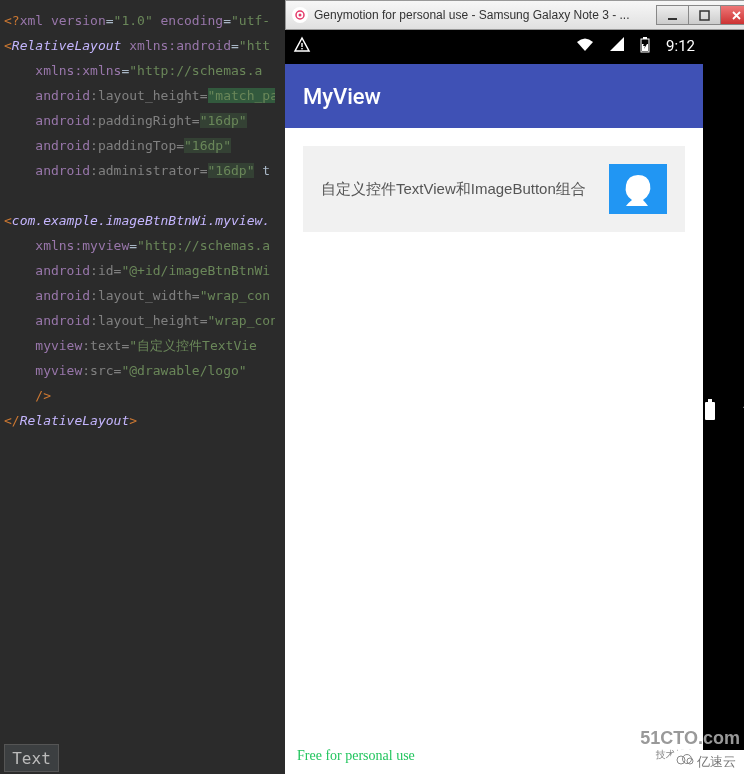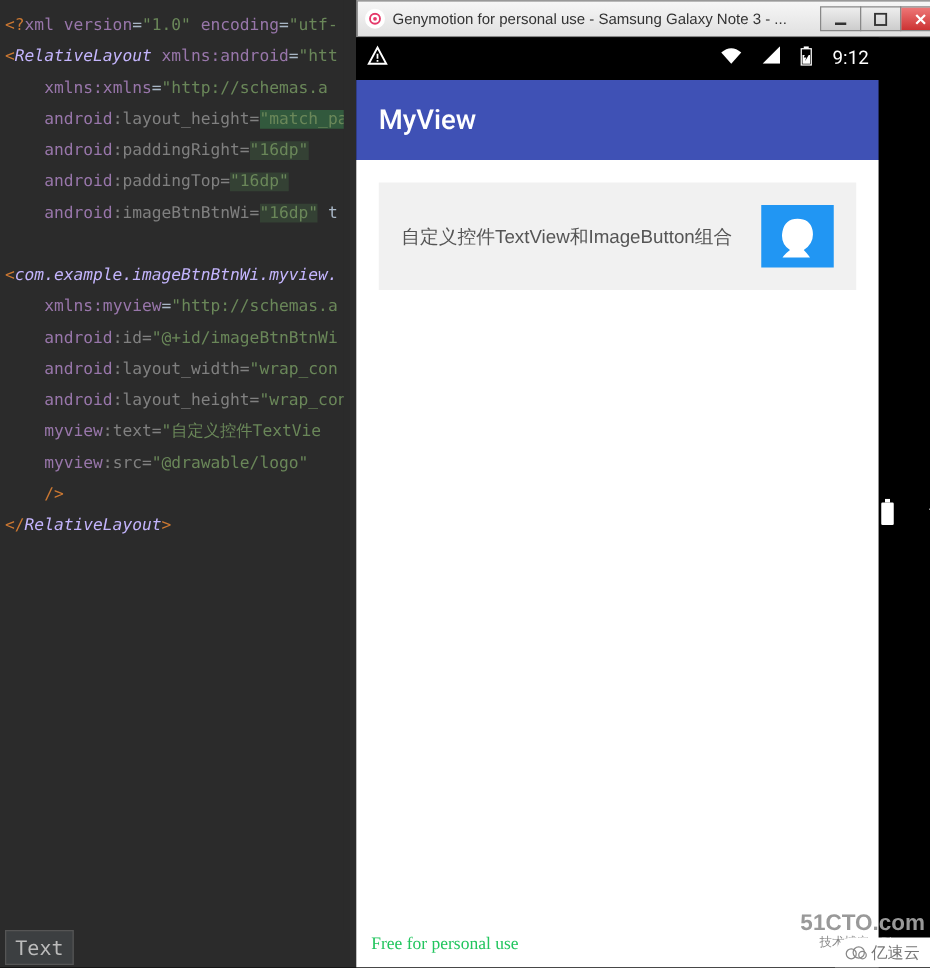--- a/index.html
+++ b/index.html
@@ -24,32 +24,32 @@
 .appbar{height:64px;background:#3f51b5;display:flex;align-items:center;padding-left:18px;color:#fff;font-family:Roboto,Arial,sans-serif;font-size:22px;font-weight:500}
 .content{flex:1;background:#fff;padding:18px}
 .card{background:#f1f1f1;display:flex;align-items:center;padding:18px}
 .card-text{flex:1;font-family:Arial,sans-serif;font-size:15px;color:#555}
 .card-img{width:58px;height:50px;background:#2196f3;display:flex;align-items:center;justify-content:center}
 .side-ico{width:24px;height:24px;display:flex;align-items:center;justify-content:center;color:#ccc}
 .side-sep{width:45px;border-top:2px dotted #666;margin:4px 0}
 .free-txt{position:absolute;bottom:10px;left:12px;color:#22c55e;font-family:Liberation Serif, serif;font-size:14px}
 .wm{position:absolute;right:4px;bottom:14px;color:#999;font-family:Arial;font-weight:bold;font-size:18px;text-align:center;line-height:1.1}
 .wm-sub{font-size:10px;font-weight:normal;color:#888}
-.yisu{position:absolute;right:0;bottom:0;background:#fff;border-radius:14px 0 0 0;padding:3px 8px;font-family:SimSun,serif;font-size:13px;color:#777;display:flex;align-items:center;gap:3px}
+.yisu{position:absolute;right:0;bottom:0;background:#fff;border-radius:14px 0 0 0;padding:3px 8px;font-family:SimSun,serif;font-size:13px;color:#777;display:flex;gap:3px}
 </style>
 </head>
 <body>
 
 <div class="code-area"><span class="b">&lt;?</span><span class="p">xml version</span><span>=</span><span class="g">"1.0"</span><span class="p"> encoding</span><span>=</span><span class="g">"utf-</span>
 <span class="b">&lt;</span><span class="y">RelativeLayout </span><span class="p">xmlns:</span><span class="p">android</span><span>=</span><span class="g">"htt</span>
 <span>    </span><span class="p">xmlns:</span><span class="p">xmlns</span><span>=</span><span class="g">"http://schemas.a</span>
 <span>    </span><span class="p">android</span><span class="gry">:layout_height=</span><span class="g hl">"match_pa</span>
 <span>    </span><span class="p">android</span><span class="gry">:paddingRight=</span><span class="g hl2">"16dp"</span>
 <span>    </span><span class="p">android</span><span class="gry">:paddingTop=</span><span class="g hl2">"16dp"</span>
-<span>    </span><span class="p">android</span><span class="gry">:imageBtnBtnWi=</span><span class="g hl2">"16dp"</span><span> t</span>
+<span>    </span><span class="p">android</span><span class="gry">:administrator=</span><span class="g hl2">"16dp"</span><span> t</span>
 <span></span>
 <span class="b">&lt;</span><span class="y">com.example.imageBtnBtnWi.myview.</span>
 <span>    </span><span class="p">xmlns:</span><span class="p">myview</span><span>=</span><span class="g">"http://schemas.a</span>
 <span>    </span><span class="p">android</span><span class="gry">:id=</span><span class="g">"@+id/imageBtnBtnWi</span>
 <span>    </span><span class="p">android</span><span class="gry">:layout_width=</span><span class="g">"wrap_con</span>
 <span>    </span><span class="p">android</span><span class="gry">:layout_height=</span><span class="g">"wrap_con</span>
 <span>    </span><span class="p">myview</span><span class="gry">:text=</span><span class="g">"自定义控件TextVie</span>
 <span>    </span><span class="p">myview</span><span class="gry">:src=</span><span class="g">"@drawable/logo"</span>
 <span class="b">    /&gt;</span>
 <span class="b">&lt;/</span><span class="y">RelativeLayout</span><span class="b">&gt;</span></div>

